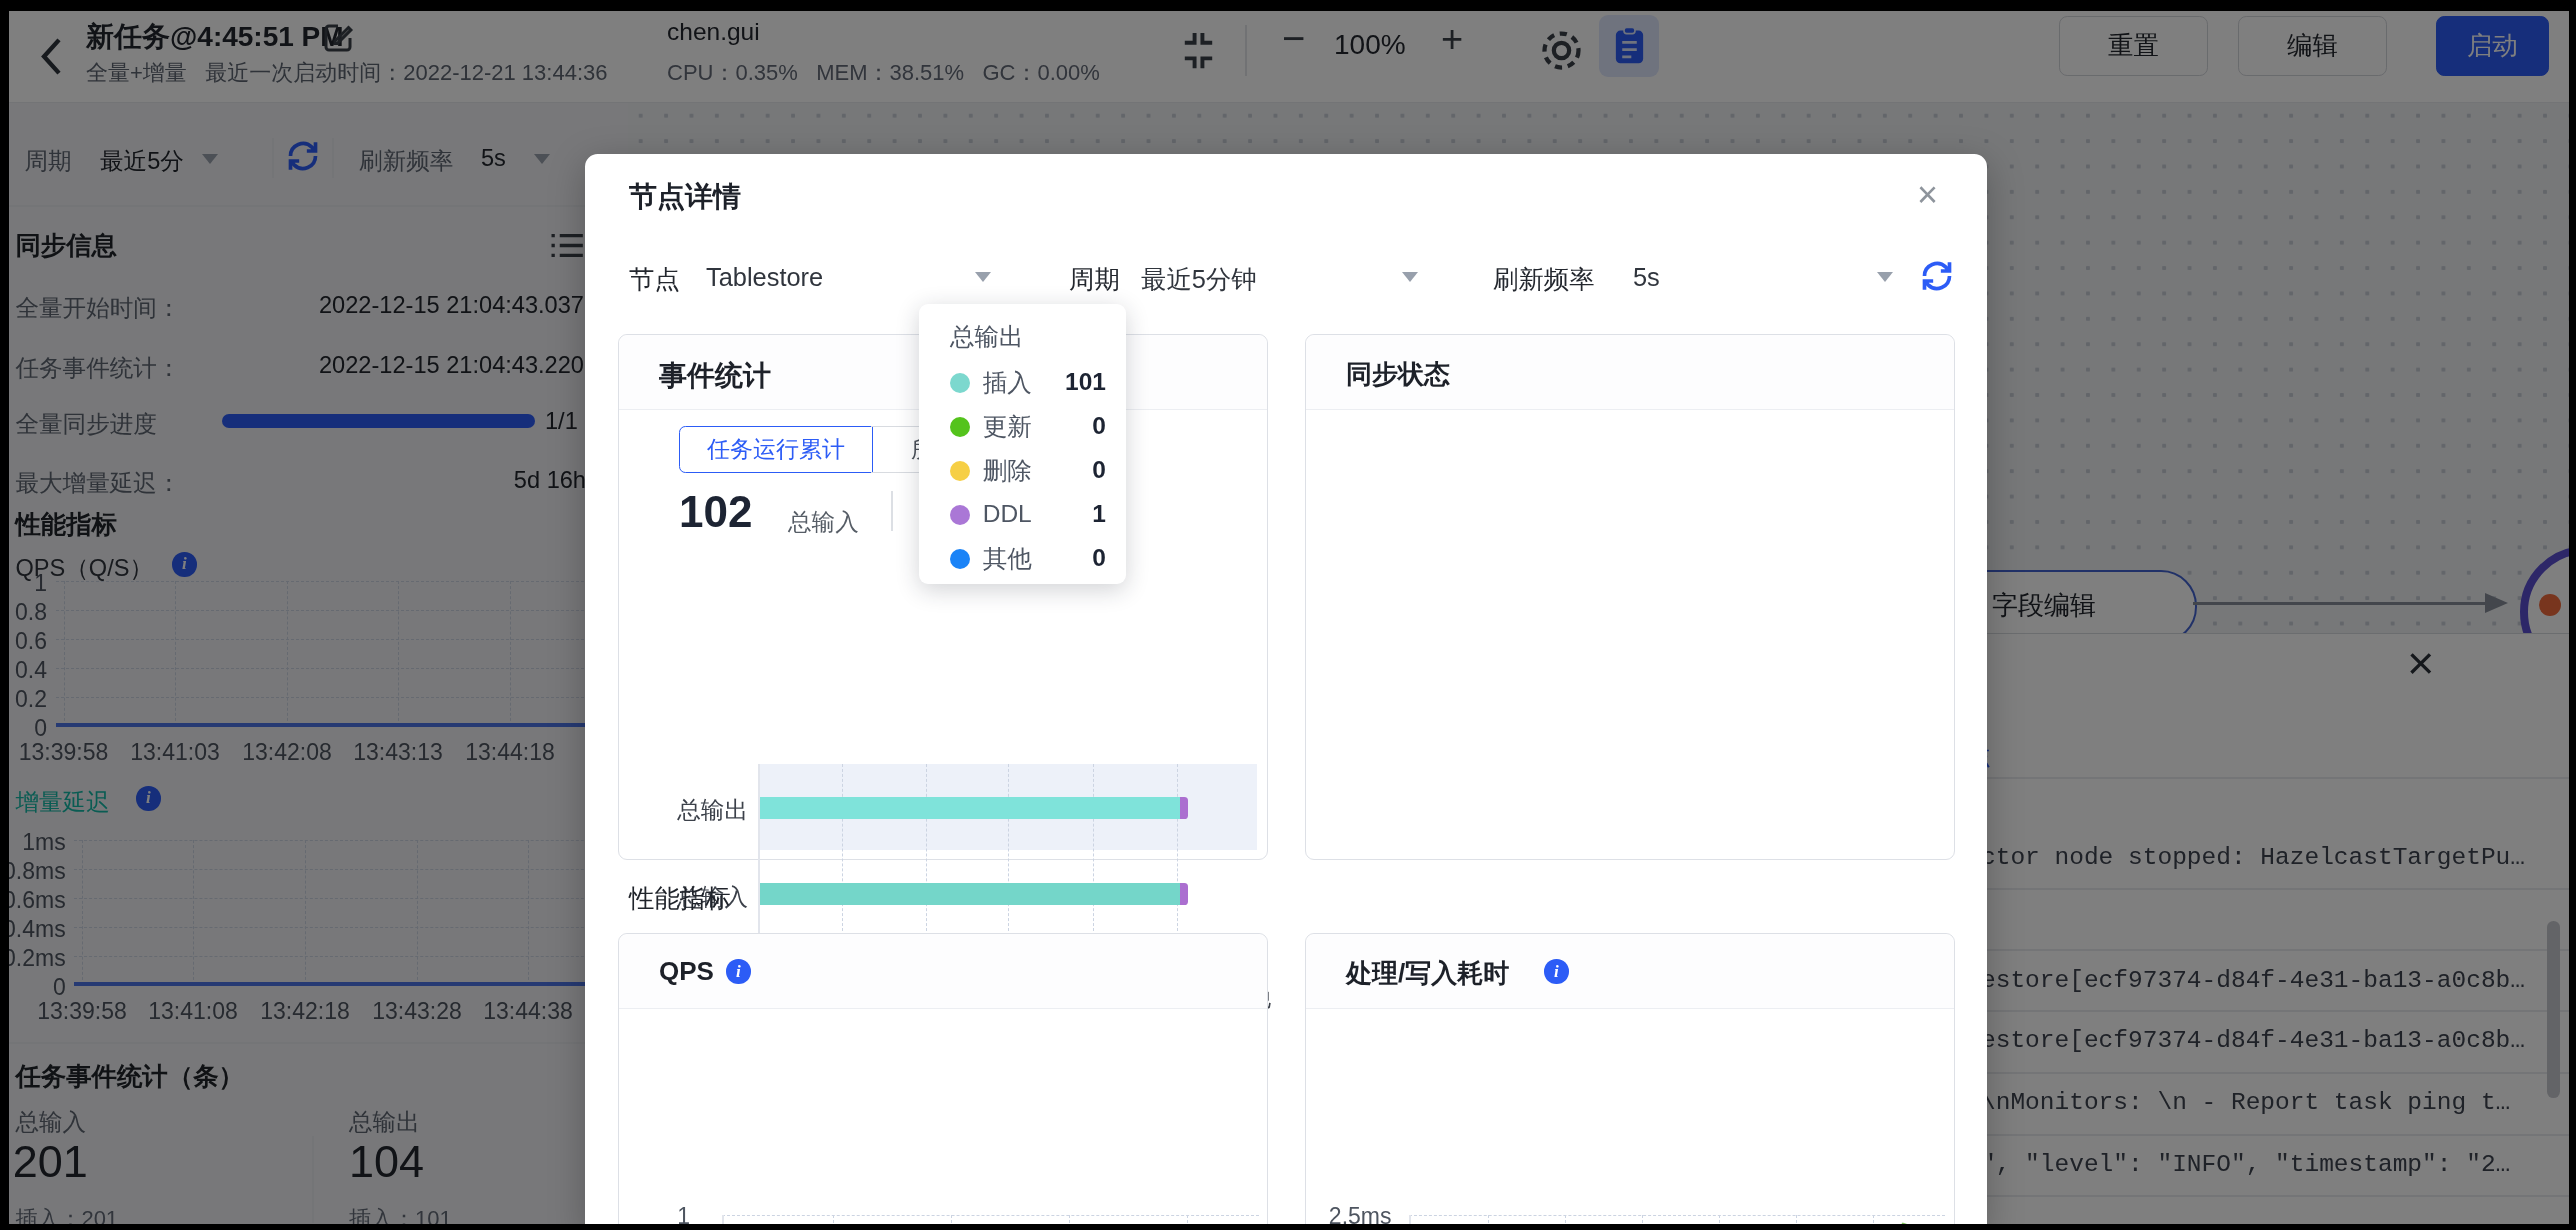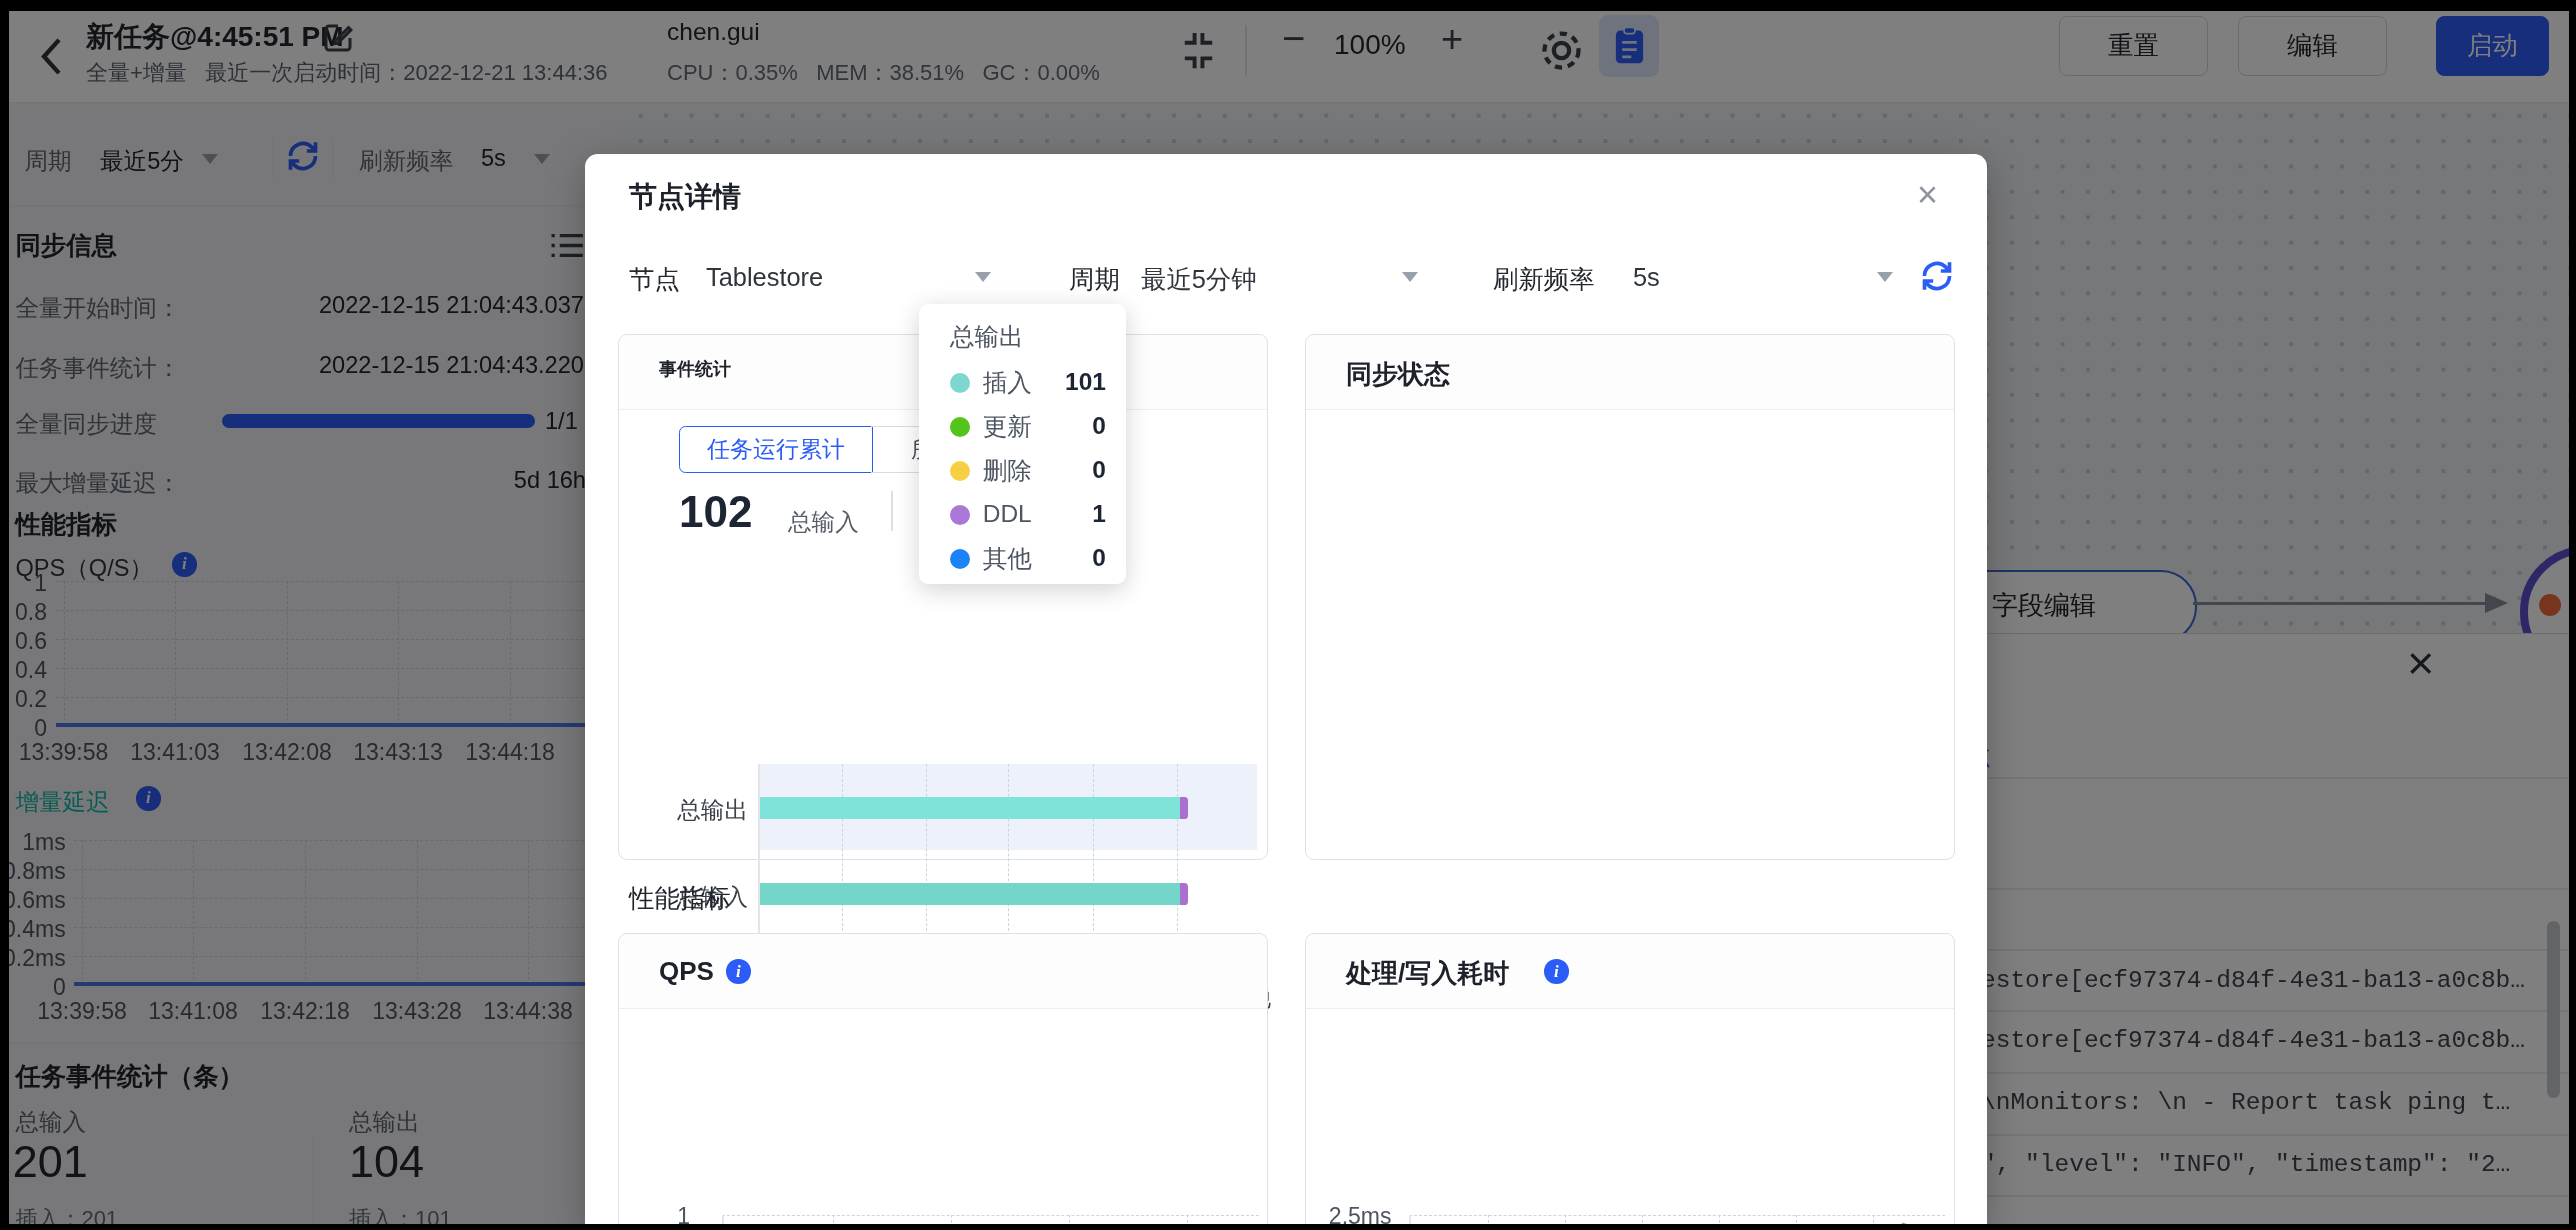--- a/index.html
+++ b/index.html
@@ -210,20 +210,21 @@
   <div class="abs" style="left:2485px;top:593px;width:0;height:0;border-left:23.6px solid #878d98;border-top:10px solid transparent;border-bottom:10px solid transparent;z-index:3;"></div>
   <div class="abs" style="left:2520px;top:546px;width:116px;height:116px;border-radius:50%;background:#fff;border:8.2px solid #5a4fd0;z-index:3;">
     <div class="abs" style="left:11px;top:40px;width:22px;height:22px;border-radius:50%;background:#f06a3c;"></div>
   </div>
 
   <div class="sheet"></div>
   <div class="t" style="left:2407px;top:635px;z-index:4;font-size:47px;color:#2b3038;">×</div>
   <div class="t" style="left:1939px;top:741px;z-index:4;font-size:25.4px;color:#2c5cf6;">日志</div>
   <div class="divline" style="left:628px;top:777px;width:1941px;height:1.8px;z-index:4;"></div>
 
+  <div class="t mono" style="left:1981px;top:844px;z-index:4;font-size:24.5px;color:#3e4450;">ctor node stopped: HazelcastTargetPu…</div>
   <div class="divline" style="left:628px;top:888px;width:1941px;height:1.8px;z-index:4;"></div>
   <div class="divline" style="left:628px;top:949px;width:1941px;height:1.8px;z-index:4;"></div>
   <div class="t mono" style="left:1981px;top:967px;z-index:4;font-size:24.5px;color:#3e4450;">estore[ecf97374-d84f-4e31-ba13-a0c8b…</div>
   <div class="divline" style="left:628px;top:1010px;width:1941px;height:1.8px;z-index:4;"></div>
   <div class="t mono" style="left:1981px;top:1027px;z-index:4;font-size:24.5px;color:#3e4450;">estore[ecf97374-d84f-4e31-ba13-a0c8b…</div>
   <div class="divline" style="left:628px;top:1072px;width:1941px;height:1.8px;z-index:4;"></div>
   <div class="t mono" style="left:1981px;top:1089px;z-index:4;font-size:24.5px;color:#3e4450;">\nMonitors: \n - Report task ping t…</div>
   <div class="divline" style="left:628px;top:1134px;width:1941px;height:1.8px;z-index:4;"></div>
   <div class="t mono" style="left:1981px;top:1151px;z-index:4;font-size:24.5px;color:#3e4450;">", "level": "INFO", "timestamp": "2…</div>
   <div class="divline" style="left:628px;top:1195px;width:1941px;height:1.8px;z-index:4;"></div>
@@ -244,21 +245,21 @@
     <div class="t" style="left:908px;top:109px;font-size:25.4px;color:#23272e;">刷新频率</div>
     <div class="t" style="left:1048px;top:109px;font-size:25.4px;color:#30353d;">5s</div>
     <div class="caret" style="left:1292px;top:118px;"></div>
     <svg class="abs" style="left:1332px;top:102px;" width="40" height="40" viewBox="0 0 24 24">
       <path d="M4.5 12a7.5 7.5 0 0 1 12.8-5.3L19.5 9M19.5 3.8V9h-5.2" fill="none" stroke="#2c5cf6" stroke-width="2.2"></path>
       <path d="M19.5 12a7.5 7.5 0 0 1-12.8 5.3L4.5 15M4.5 20.2V15h5.2" fill="none" stroke="#2c5cf6" stroke-width="2.2"></path>
     </svg>
 
     <div class="panel" style="left:33px;top:180px;width:648px;height:524px;">
       <div class="panel-h"></div>
-      <div class="t" style="left:40px;top:22px;font-size:18px;font-weight:700;color:#1d2129;">事件统计</div>
+      <div class="t" style="left:40px;top:22px;font-size:28px;font-weight:700;color:#1d2129;">事件统计</div>
 
       <div class="abs" style="left:60px;top:91px;width:192px;height:45px;border:1.8px solid #2c5cf6;border-radius:6.4px 0 0 6.4px;display:flex;align-items:center;justify-content:center;">
         <span style="font-size:23px;color:#2c5cf6;">任务运行累计</span>
       </div>
       <div class="abs" style="left:252px;top:91px;width:172px;height:45px;border:1.8px solid #d8dbe0;border-left:none;border-radius:0 6.4px 6.4px 0;display:flex;align-items:center;justify-content:center;">
         <span style="font-size:23px;color:#4a5058;">所选周期</span>
       </div>
 
       <div class="t" style="left:60px;top:152px;font-size:44px;font-weight:600;color:#1d2433;">102</div>
       <div class="t" style="left:169px;top:171px;font-size:23.6px;color:#565d66;">总输入</div>

